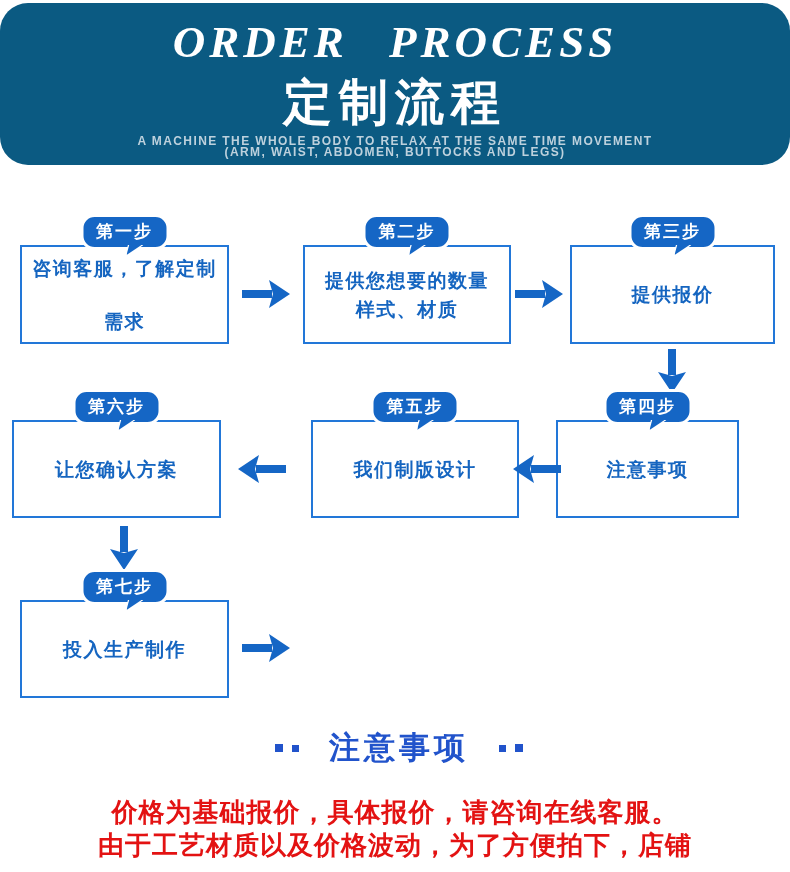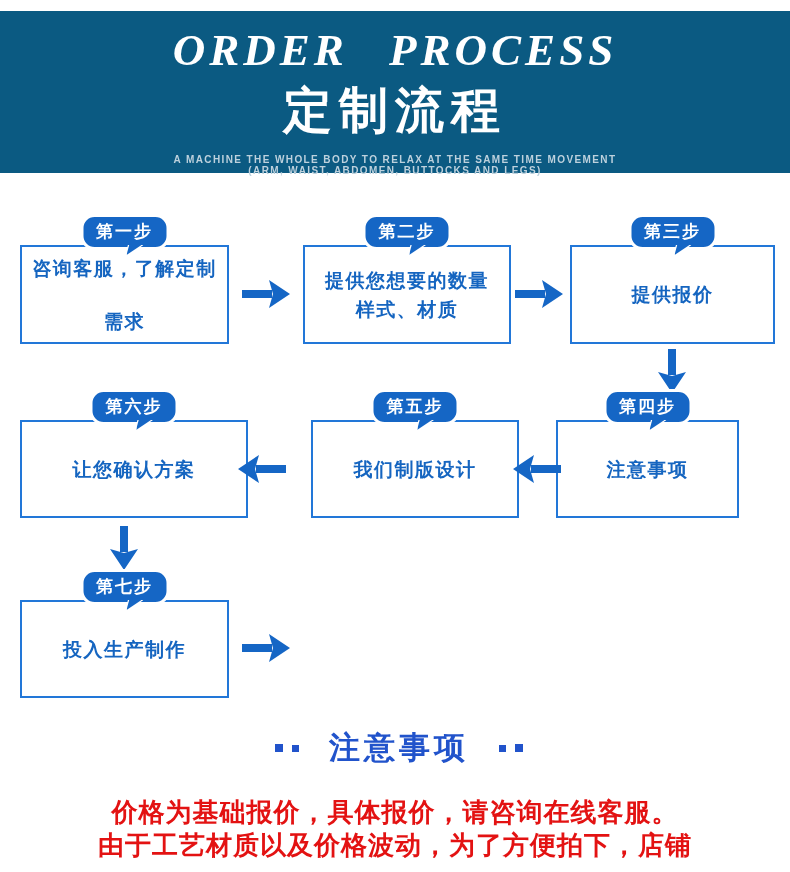--- a/index.html
+++ b/index.html
@@ -10,46 +10,46 @@
     width: 790px;
     height: 872px;
     background: #ffffff;
     overflow: hidden;
     margin: 0 auto;
   }
 
   
   .banner {
     position: absolute;
-    left: 0; top: 11px;
+    left: 0; top: 3px;
     width: 790px; height: 162px;
     background: var(--header_bg);
     text-align: center;
     color: #ffffff;
+    border-radius: 28px;
   }
   .banner .title-en {
     margin-top: 13px;
     font-family: "Liberation Serif", serif;
     font-style: italic;
     font-weight: bold;
     font-size: 45px;
     letter-spacing: 4px;
     word-spacing: 26px;
     color: #ffffff;
   }
   .banner .title-cn {
     margin-top: 2px;
     font-size: 49px;
     font-weight: 900;
     letter-spacing: 7px;
     color: #ffffff;
   }
   .banner .subtitle {
-    margin-top: 10px;
-    font-size: 10px;
+    font-size: 12px;
     font-weight: bold;
     letter-spacing: 1.4px;
     line-height: 11px;
     color: var(--subtitle);
   }
 
   
   .step-box {
     position: absolute;
     background: #ffffff;
@@ -63,21 +63,21 @@
     font-size: 19px;
     font-weight: bold;
     letter-spacing: 1.5px;
     line-height: 29px;
   }
   .step1 { left: 20px;  top: 245px; width: 209px; height: 99px; gap: 24px; }
   .step2 { left: 303px; top: 245px; width: 208px; height: 99px; }
   .step3 { left: 570px; top: 245px; width: 205px; height: 99px; }
   .step4 { left: 556px; top: 420px; width: 183px; height: 98px; }
   .step5 { left: 311px; top: 420px; width: 208px; height: 98px; }
-  .step6 { left: 20px;  top: 420px; width: 228px; height: 98px; align-items: center; }
+  .step6 { left: 12px;  top: 420px; width: 209px; height: 98px; align-items: center; }
   .step7 { left: 20px;  top: 600px; width: 209px; height: 98px; }
   .step8 { left: 303px; top: 600px; width: 208px; height: 98px; }
 
   .bubble {
     position: absolute;
     top: -33px;
     left: 50%;
     transform: translateX(-50%);
     background: var(--accent);
     color: #ffffff;

